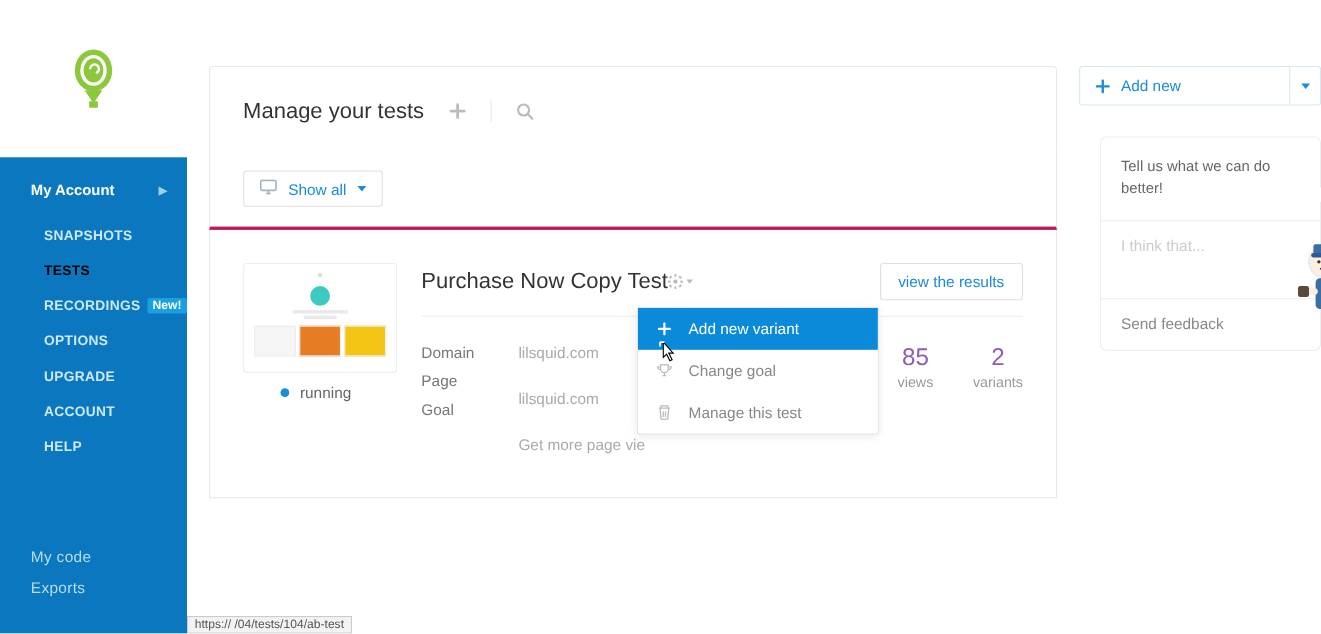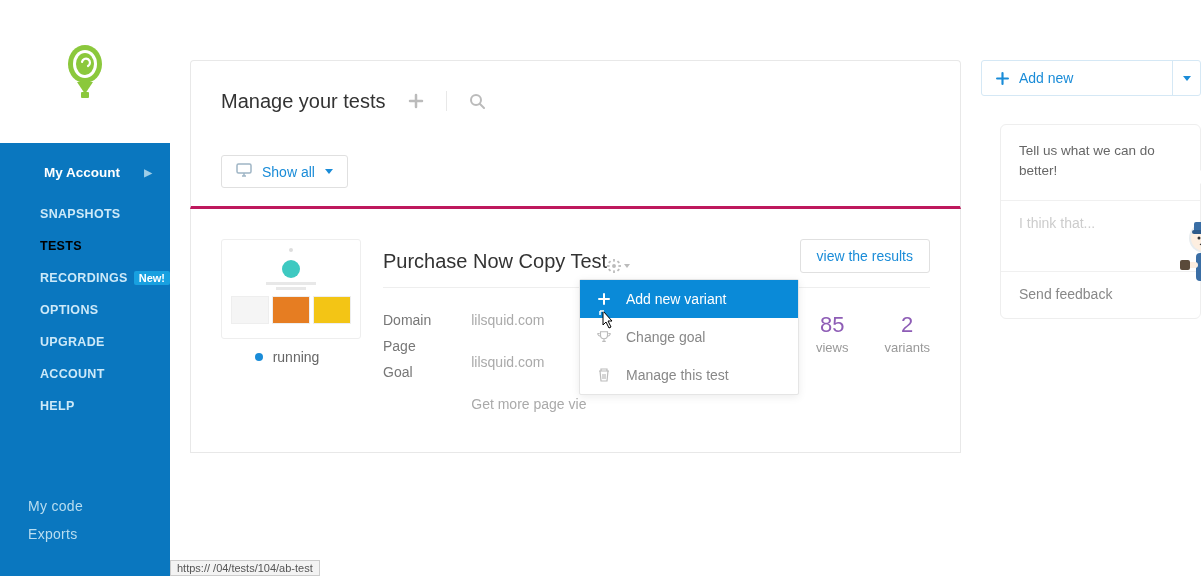--- a/index.html
+++ b/index.html
@@ -5,21 +5,21 @@
 * { margin: 0; padding: 0; box-sizing: border-box; }
 body { font-family: -apple-system, BlinkMacSystemFont, "Segoe UI", Helvetica, Arial, sans-serif; background: #fff; font-size: 14px; color: #333; }
 
 .app { display: flex; min-height: 576px; }
 
 
 .sidebar { width: 170px; background: #fff; display: flex; flex-direction: column; }
 .logo-area { height: 143px; display: flex; align-items: center; justify-content: center; background:#fff; }
 .logo { width: 40px; height: 60px; position: relative; }
 .nav { background: #0a77bf; flex: 1; padding-top: 10px; }
-.nav-account { color: #fff; font-size: 13.5px; font-weight: 600; padding: 12px 18px 18px 44px; display:flex; align-items:center; justify-content:space-between; }
+.nav-account { color: #fff; font-size: 13.5px; font-weight: 600; padding: 12px 18px 18px 28px; display:flex; align-items:center; justify-content:space-between; }
 .nav-account .chev { font-size:10px; color:#9ecee8; }
 .nav-item { color: #cde9f8; font-size: 12.5px; font-weight: 700; letter-spacing: 0.3px; padding: 9px 18px 9px 40px; cursor: pointer; display:flex; align-items:center; gap:6px; }
 .nav-item.active { color: #000000; }
 .nav-badge { background: #18a0e0; color:#fff; font-size:11px; padding:1px 5px; border-radius:2px; font-weight:600; letter-spacing:0; }
 .nav-lower { margin-top: 70px; }
 .nav-lower .nav-item { font-weight:400; text-transform:none; font-size:14px; color:#b8ddf0; padding:6px 18px 6px 28px; }
 
 
 .main { flex: 1; background: #fff; position: relative; }
 .header-box { margin: 60px 20px 0 20px; border: 1px solid #e8e8e8; border-radius: 4px 4px 0 0; padding: 28px 30px 24px 30px; display:flex; align-items:center; gap:18px; border-bottom:none; }
@@ -33,21 +33,21 @@
 .caret-down { width:0; height:0; border-left:4px solid transparent; border-right:4px solid transparent; border-top:5px solid #1a8cd8; }
 
 .content-row { margin: 0 20px; border-left:1px solid #e8e8e8; border-right:1px solid #e8e8e8; border-bottom:1px solid #e8e8e8; padding: 30px 30px 40px 30px; display:flex; gap:30px; position:relative; }
 
 .thumb-card { width: 132px; }
 .thumb-img { width:140px; height:100px; border:1px solid #eee; border-radius:3px; background:#fff; padding:6px; }
 .thumb-status { display:flex; align-items:center; gap:10px; justify-content:center; margin-top:10px; color:#666; font-size:14px; }
 .dot-run { width:8px; height:8px; background:#1a8cd8; border-radius:50%; }
 
 .test-info { flex:1; position:relative; }
-.test-title-row { display:flex; align-items:flex-end; padding-bottom:14px; border-bottom:1px solid #eee; }
+.test-title-row { display:flex; align-items:center; padding-bottom:14px; border-bottom:1px solid #eee; }
 .test-title { font-size:20px; color:#333; font-weight:400; }
 .gear-caret { color:#bbb; display:flex; align-items:center; gap:3px; cursor:pointer; }
 .view-results-btn { margin-left:auto; border:1px solid #e0e0e0; border-radius:3px; padding:8px 16px; color:#1a8cd8; font-size:14px; cursor:pointer; background:#fff; }
 
 .meta-row { display:flex; gap:40px; margin-top:24px; }
 .meta-labels { display:flex; flex-direction:column; gap:10px; }
 .meta-label { color:#777; font-size:14px; }
 .meta-values { display:flex; flex-direction:column; gap:26px; }
 .meta-value { color:#aaa; font-size:14px; }
 

